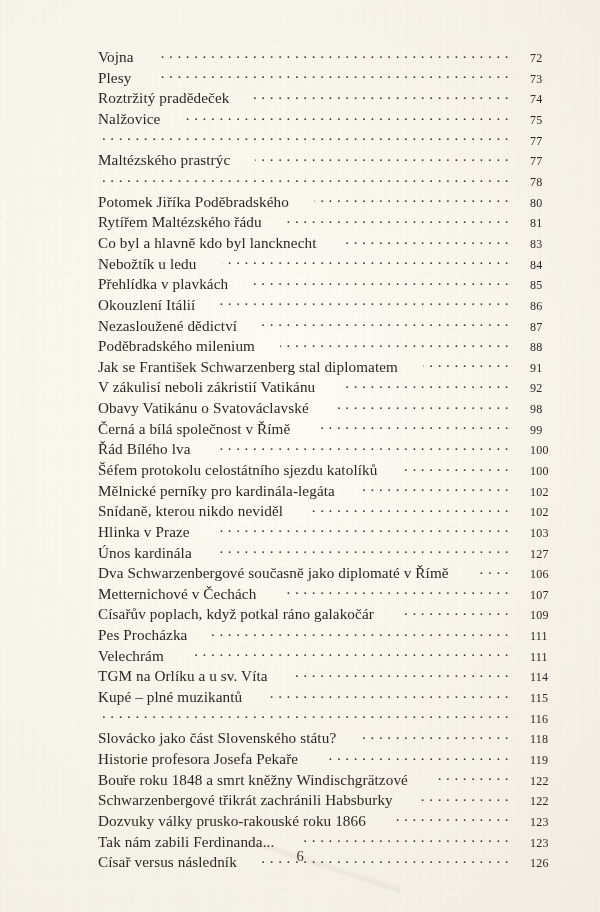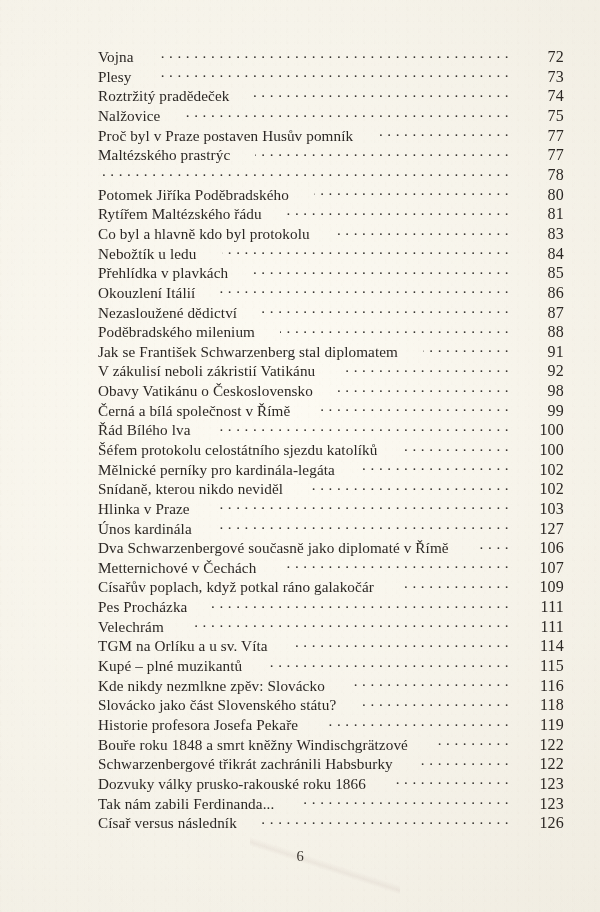--- a/index.html
+++ b/index.html
@@ -82,22 +82,22 @@
     bottom: 0;
     white-space: nowrap;
     font-size: 15.2px;
     letter-spacing: 0.4px;
     color: #33302c;
   }
 
   .toc-page {
     flex: 0 0 auto;
     width: 34px;
-    text-align: right;
-    font-size: 16px;
+    text-align: left;
+    font-size: 12px;
     letter-spacing: 0.2px;
   }
 
   .folio {
     position: absolute;
     left: 0;
     right: 0;
     top: 848px;
     text-align: center;
     font-size: 14.5px;
@@ -126,21 +126,20 @@
       <span class="toc-title">Roztržitý pradědeček</span>
       <span class="toc-leader"></span>
       <span class="toc-page">74</span>
     </div>
     <div class="toc-row">
       <span class="toc-title">Nalžovice</span>
       <span class="toc-leader"></span>
       <span class="toc-page">75</span>
     </div>
     <div class="toc-row">
-      <span class="toc-title">Proč byl v Praze postaven Husův pomník</span>
       <span class="toc-leader"></span>
       <span class="toc-page">77</span>
     </div>
     <div class="toc-row">
       <span class="toc-title">Maltézského prastrýc</span>
       <span class="toc-leader"></span>
       <span class="toc-page">77</span>
     </div>
     <div class="toc-row">
       <span class="toc-leader"></span>
@@ -150,21 +149,21 @@
       <span class="toc-title">Potomek Jiříka Poděbradského</span>
       <span class="toc-leader"></span>
       <span class="toc-page">80</span>
     </div>
     <div class="toc-row">
       <span class="toc-title">Rytířem Maltézského řádu</span>
       <span class="toc-leader"></span>
       <span class="toc-page">81</span>
     </div>
     <div class="toc-row">
-      <span class="toc-title">Co byl a hlavně kdo byl protokolu</span>
+      <span class="toc-title">Co byl a hlavně kdo byl lancknecht</span>
       <span class="toc-leader"></span>
       <span class="toc-page">83</span>
     </div>
     <div class="toc-row">
       <span class="toc-title">Nebožtík u ledu</span>
       <span class="toc-leader"></span>
       <span class="toc-page">84</span>
     </div>
     <div class="toc-row">
       <span class="toc-title">Přehlídka v plavkách</span>
@@ -190,21 +189,21 @@
       <span class="toc-title">Jak se František Schwarzenberg stal diplomatem</span>
       <span class="toc-leader"></span>
       <span class="toc-page">91</span>
     </div>
     <div class="toc-row">
       <span class="toc-title">V zákulisí neboli zákristií Vatikánu</span>
       <span class="toc-leader"></span>
       <span class="toc-page">92</span>
     </div>
     <div class="toc-row">
-      <span class="toc-title">Obavy Vatikánu o Československo</span>
+      <span class="toc-title">Obavy Vatikánu o Svatováclavské</span>
       <span class="toc-leader"></span>
       <span class="toc-page">98</span>
     </div>
     <div class="toc-row">
       <span class="toc-title">Černá a bílá společnost v Římě</span>
       <span class="toc-leader"></span>
       <span class="toc-page">99</span>
     </div>
     <div class="toc-row">
       <span class="toc-title">Řád Bílého lva</span>
@@ -265,21 +264,20 @@
       <span class="toc-title">TGM na Orlíku a u sv. Víta</span>
       <span class="toc-leader"></span>
       <span class="toc-page">114</span>
     </div>
     <div class="toc-row">
       <span class="toc-title">Kupé – plné muzikantů</span>
       <span class="toc-leader"></span>
       <span class="toc-page">115</span>
     </div>
     <div class="toc-row">
-      <span class="toc-title">Kde nikdy nezmlkne zpěv: Slovácko</span>
       <span class="toc-leader"></span>
       <span class="toc-page">116</span>
     </div>
     <div class="toc-row">
       <span class="toc-title">Slovácko jako část Slovenského státu?</span>
       <span class="toc-leader"></span>
       <span class="toc-page">118</span>
     </div>
     <div class="toc-row">
       <span class="toc-title">Historie profesora Josefa Pekaře</span>

